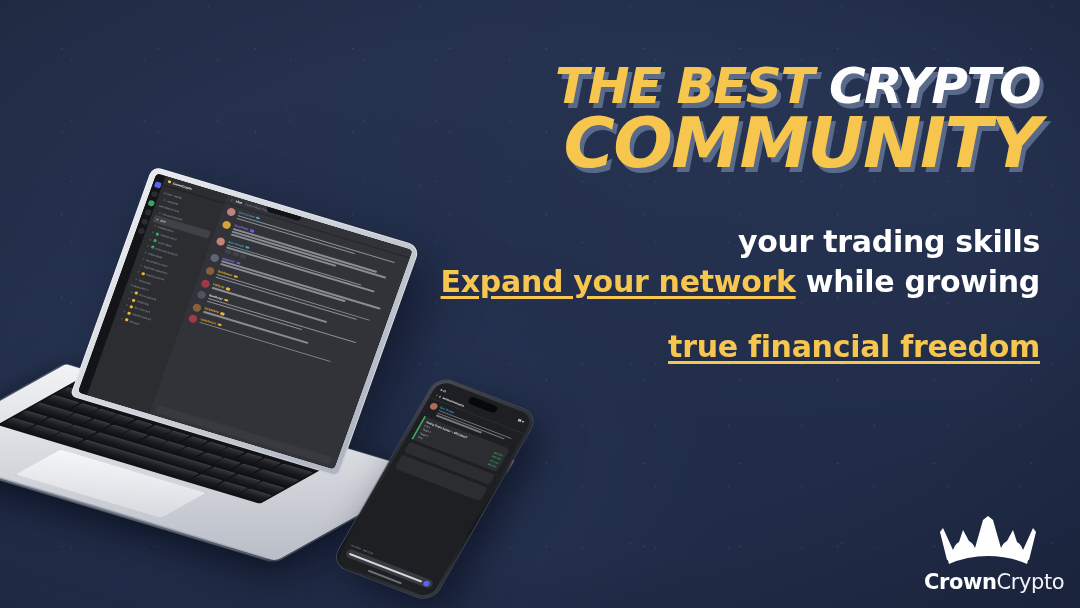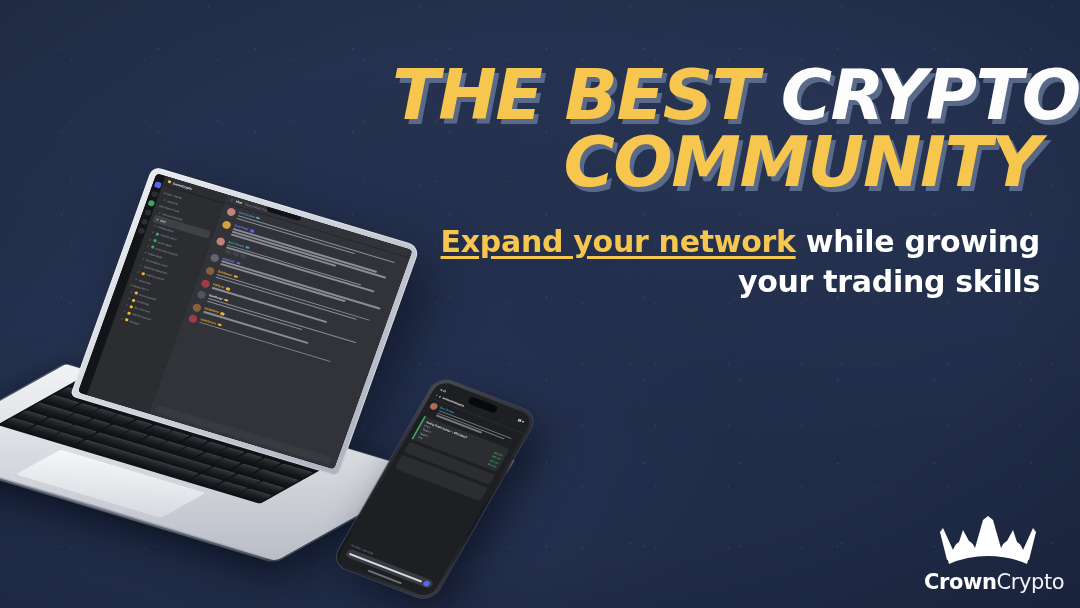--- a/index.html
+++ b/index.html
@@ -54,21 +54,21 @@
     width:648px;
     text-align:right;
     line-height:.96;
     z-index:20;
   }
   .headline .line{
     display:block;
     font-family:"DejaVu Sans", sans-serif;
     font-weight:700;
     font-style:italic;
-    font-size:70px;
+    font-size:50px;
     letter-spacing:-1.5px;
     white-space:nowrap;
     text-shadow: 4px 5px 0 rgba(122,140,175,.62);
   }
   .hl-gold{ color:#F7C64F; }
   .hl-white{ color:#FDFDFE; }
   .headline .line2{ font-size:70px; }
 
   
   .subcopy{
@@ -719,24 +719,25 @@
   <div class="headline">
     <span class="line">
       <span class="hl-gold">THE BEST</span>
       <span class="hl-white">CRYPTO</span>
     </span>
     <span class="line line2 hl-gold">COMMUNITY</span>
   </div>
 
   <div class="subcopy">
     <div class="sub-block">
+      <span class="sub-line">your trading skills</span>
       <span class="sub-line"><span class="hi">Expand your network</span><span> while growing</span></span>
-      <span class="sub-line">your trading skills</span>
     </div>
     <div class="sub-block">
+      <span class="sub-line"><span class="hi">true financial freedom</span></span>
     </div>
   </div>
 
   <div class="logo">
     <span class="crown-wrap">
       <svg width="98" height="50" viewBox="0 0 98 50" aria-hidden="true">
         <path fill="#ffffff" d="M4 12 L14 34 Q16 28 20 26 L24 14 L30 25 Q34 27 36 32 L44 4 L49 0 L54 4 L62 32 Q64 27 68 25 L74 14 L78 26 Q82 28 84 34 L94 12 L97 16 L90 44 Q70 37 49 37 Q28 37 8 44 L1 16 Z"></path>
         <path fill="#ffffff" d="M8 41 Q28 33 49 33 Q70 33 90 41 L88 48 Q70 40 49 40 Q28 40 10 48 Z"></path>
       </svg>
     </span>

